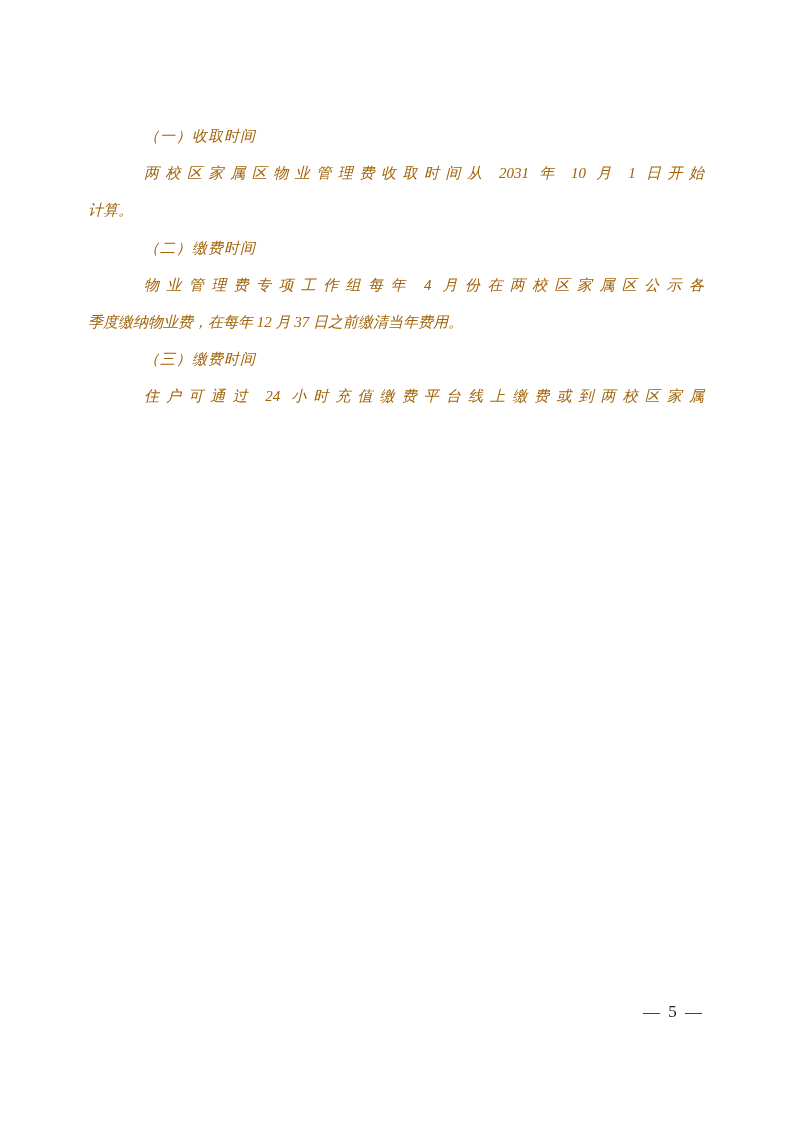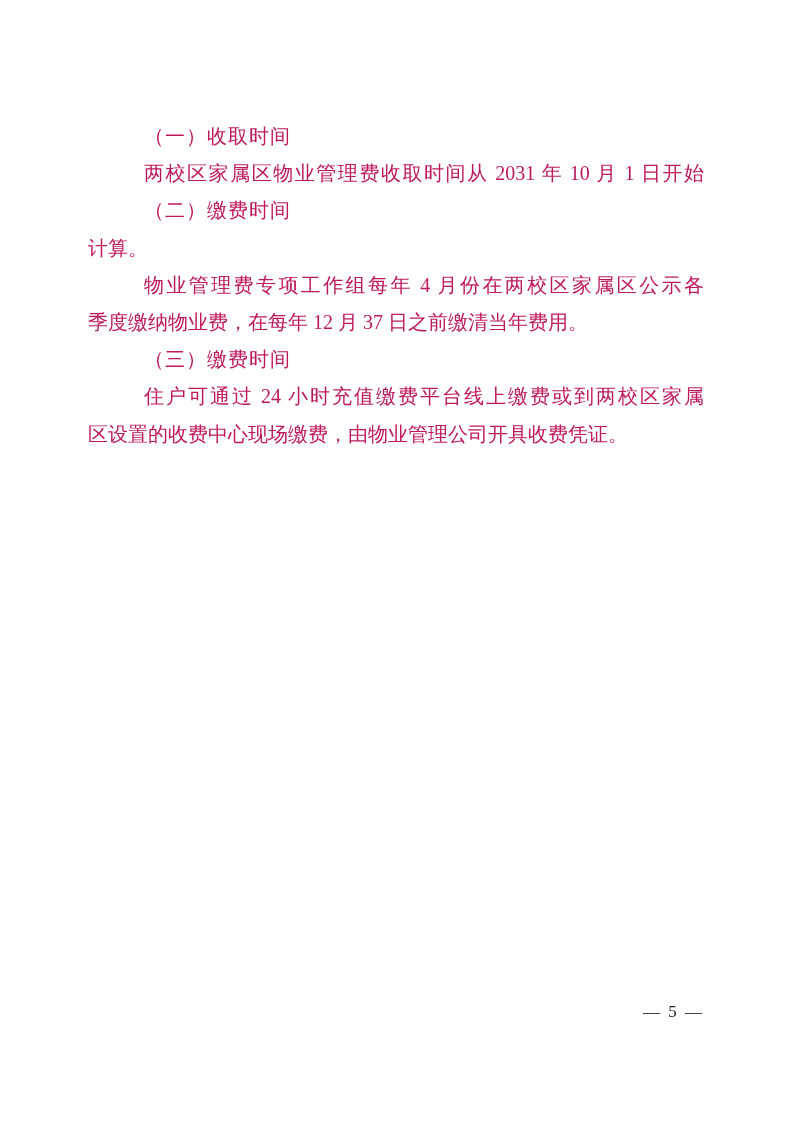--- a/index.html
+++ b/index.html
@@ -18,23 +18,24 @@
   }
   .content {
     position: absolute;
     left: 88px;
     top: 118px;
     width: 616px;
   }
   .line {
     height: 37.2px;
     line-height: 37.2px;
-    font-size: 20px;
+    font-size: 15px;
     white-space: nowrap;
-    color: #be185d;
+    color: #a16207;
+    font-style: italic;
     -webkit-font-smoothing: antialiased;
   }
   .line.indent {
     text-indent: 56px;
   }
   .line.stretch {
     text-align: justify;
     text-align-last: justify;
   }
   .line.heading {
@@ -50,22 +51,21 @@
     line-height: 22px;
   }
 </style>
 </head>
 <body>
 
 <div class="page">
   <div class="content">
       <div class="line indent heading">（一）收取时间</div>
       <div class="line indent stretch">两校区家属区物业管理费收取时间从 2031 年 10 月 1 日开始</div>
+      <div class="line">计算。</div>
       <div class="line indent heading">（二）缴费时间</div>
-      <div class="line">计算。</div>
       <div class="line indent stretch">物业管理费专项工作组每年 4 月份在两校区家属区公示各</div>
       <div class="line">季度缴纳物业费，在每年 12 月 37 日之前缴清当年费用。</div>
       <div class="line indent heading">（三）缴费时间</div>
       <div class="line indent stretch">住户可通过 24 小时充值缴费平台线上缴费或到两校区家属</div>
-      <div class="line">区设置的收费中心现场缴费，由物业管理公司开具收费凭证。</div>
     </div>
   <div class="page-number">— 5 —</div>
 </div>
 
 </body></html>

